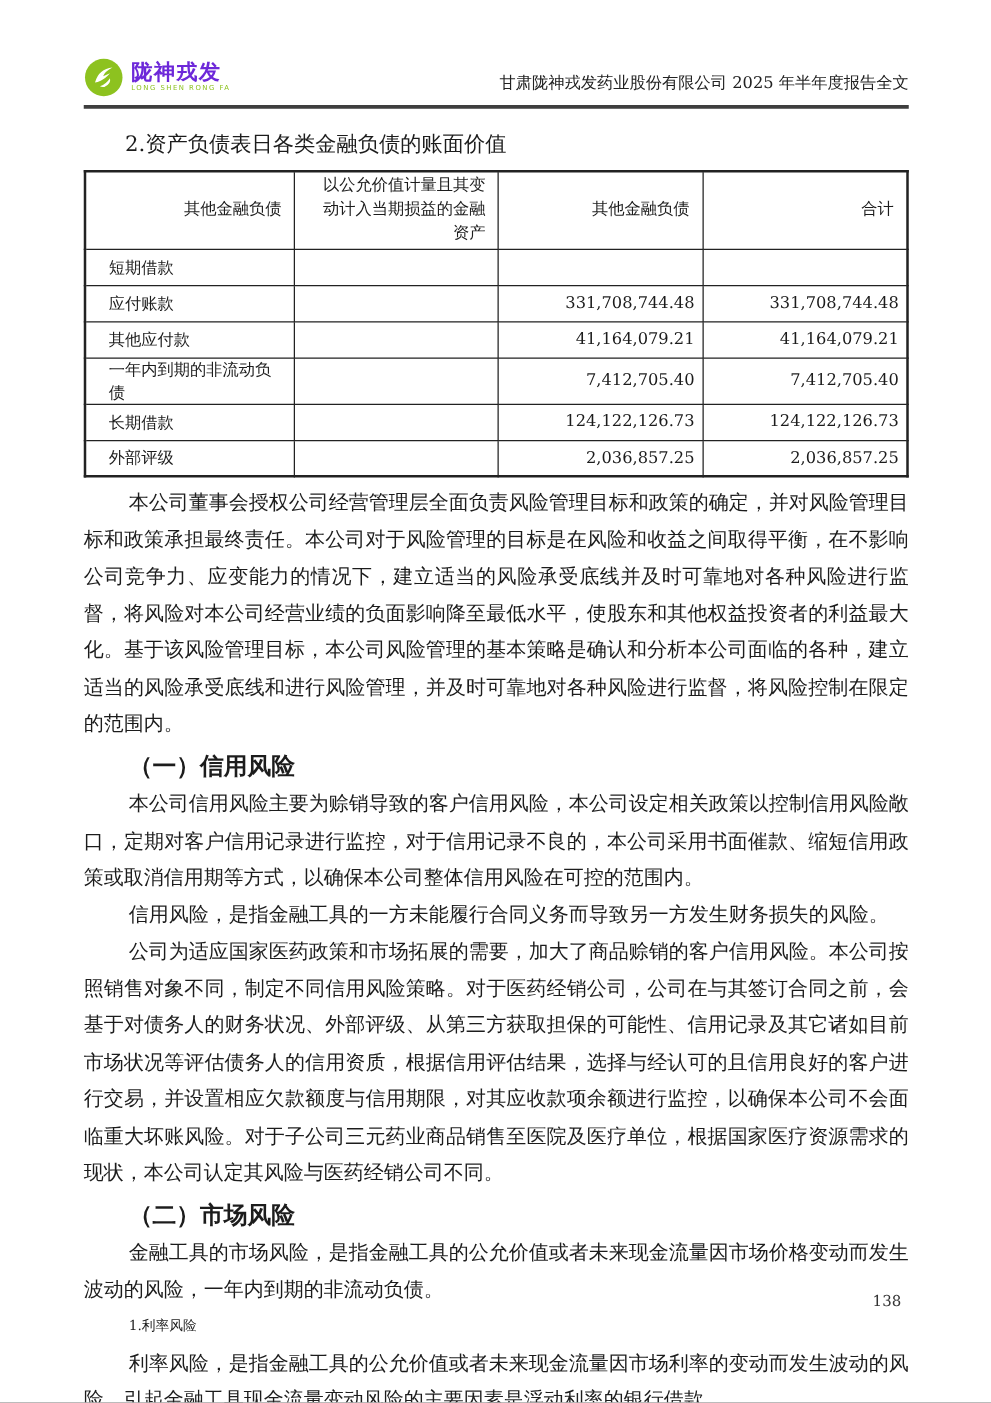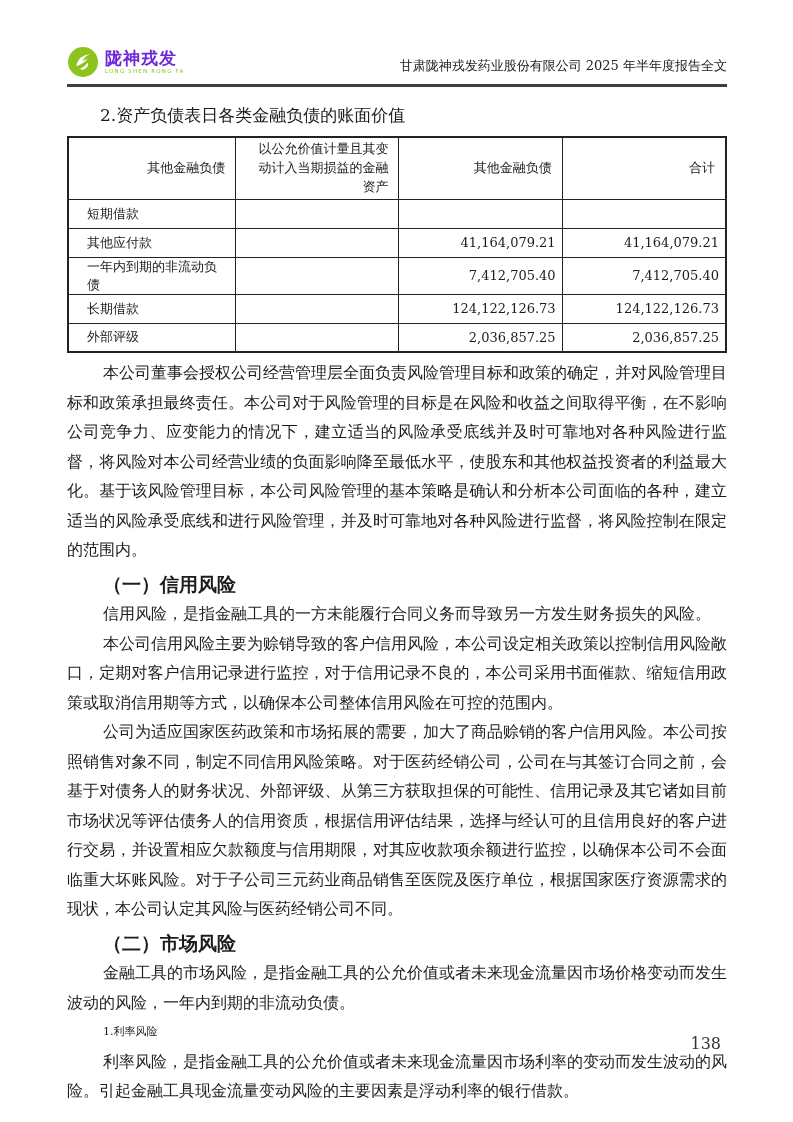--- a/index.html
+++ b/index.html
@@ -61,21 +61,21 @@
     font-size:19px; line-height:29.5px; font-weight:bold;
     text-indent:36px; margin:5px 0 0 0;
   }
   .subheading {
     font-size:11px; line-height:29.5px; font-weight:normal;
     text-indent:36px; margin:0;
   }
   
   .footer {
     position:absolute; top:1034px; right:72px;
-    font-size:16px; color:#333;
+    font-size:12px; color:#333;
   }
 </style>
 </head>
 <body>
 
 <div class="page">
 
   <div class="header">
     <div class="logo">
       <svg class="logo-mark" viewBox="0 0 32 32" aria-hidden="true">
@@ -111,20 +111,26 @@
         </tr>
       </thead>
       <tbody>
         <tr>
           <td class="c-item">短期借款</td>
           <td class="c-num"></td>
           <td class="c-num"></td>
           <td class="c-num"></td>
         </tr>
         <tr>
+          <td class="c-item">应付账款</td>
+          <td class="c-num"></td>
+          <td class="c-num">331,708,744.48</td>
+          <td class="c-num">331,708,744.48</td>
+        </tr>
+        <tr>
           <td class="c-item">其他应付款</td>
           <td class="c-num"></td>
           <td class="c-num">41,164,079.21</td>
           <td class="c-num">41,164,079.21</td>
         </tr>
         <tr>
           <td class="c-item">一年内到期的非流动负债</td>
           <td class="c-num"></td>
           <td class="c-num">7,412,705.40</td>
           <td class="c-num">7,412,705.40</td>
@@ -140,22 +146,22 @@
           <td class="c-num"></td>
           <td class="c-num">2,036,857.25</td>
           <td class="c-num">2,036,857.25</td>
         </tr>
       </tbody>
     </table>
 
     <div class="blocks">
       <p class="para">本公司董事会授权公司经营管理层全面负责风险管理目标和政策的确定，并对风险管理目标和政策承担最终责任。本公司对于风险管理的目标是在风险和收益之间取得平衡，在不影响公司竞争力、应变能力的情况下，建立适当的风险承受底线并及时可靠地对各种风险进行监督，将风险对本公司经营业绩的负面影响降至最低水平，使股东和其他权益投资者的利益最大化。基于该风险管理目标，本公司风险管理的基本策略是确认和分析本公司面临的各种，建立适当的风险承受底线和进行风险管理，并及时可靠地对各种风险进行监督，将风险控制在限定的范围内。</p>
       <p class="heading">（一）信用风险</p>
+      <p class="para">本公司信用风险主要为赊销导致的客户信用风险，本公司设定相关政策以控制信用风险敞口，定期对客户信用记录进行监控，对于信用记录不良的，本公司采用书面催款、缩短信用政策或取消信用期等方式，以确保本公司整体信用风险在可控的范围内。</p>
       <p class="para">信用风险，是指金融工具的一方未能履行合同义务而导致另一方发生财务损失的风险。</p>
-      <p class="para">本公司信用风险主要为赊销导致的客户信用风险，本公司设定相关政策以控制信用风险敞口，定期对客户信用记录进行监控，对于信用记录不良的，本公司采用书面催款、缩短信用政策或取消信用期等方式，以确保本公司整体信用风险在可控的范围内。</p>
       <p class="para">公司为适应国家医药政策和市场拓展的需要，加大了商品赊销的客户信用风险。本公司按照销售对象不同，制定不同信用风险策略。对于医药经销公司，公司在与其签订合同之前，会基于对债务人的财务状况、外部评级、从第三方获取担保的可能性、信用记录及其它诸如目前市场状况等评估债务人的信用资质，根据信用评估结果，选择与经认可的且信用良好的客户进行交易，并设置相应欠款额度与信用期限，对其应收款项余额进行监控，以确保本公司不会面临重大坏账风险。对于子公司三元药业商品销售至医院及医疗单位，根据国家医疗资源需求的现状，本公司认定其风险与医药经销公司不同。</p>
       <p class="heading">（二）市场风险</p>
       <p class="para">金融工具的市场风险，是指金融工具的公允价值或者未来现金流量因市场价格变动而发生波动的风险，一年内到期的非流动负债。</p>
       <p class="subheading">1.利率风险</p>
       <p class="para">利率风险，是指金融工具的公允价值或者未来现金流量因市场利率的变动而发生波动的风险。引起金融工具现金流量变动风险的主要因素是浮动利率的银行借款。</p>
     </div>
 
   </div>
 
   <div class="footer">138</div>

